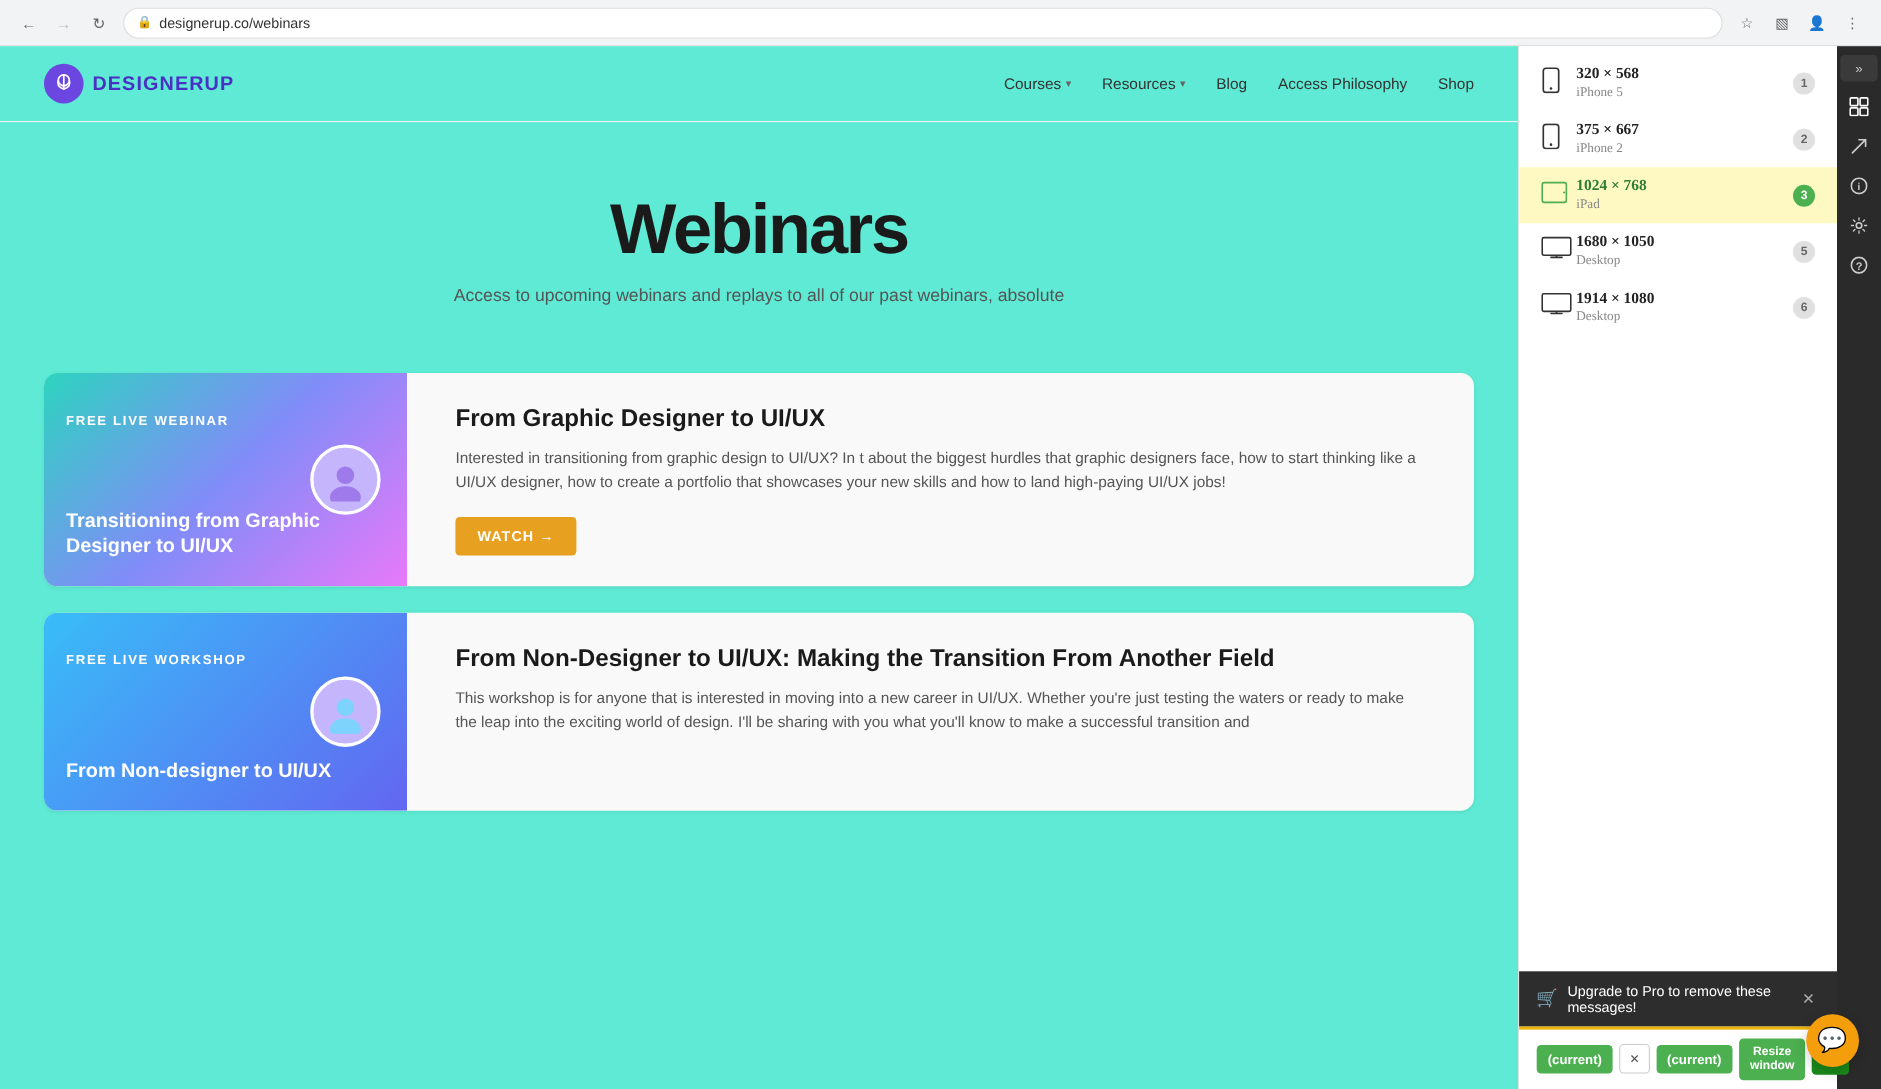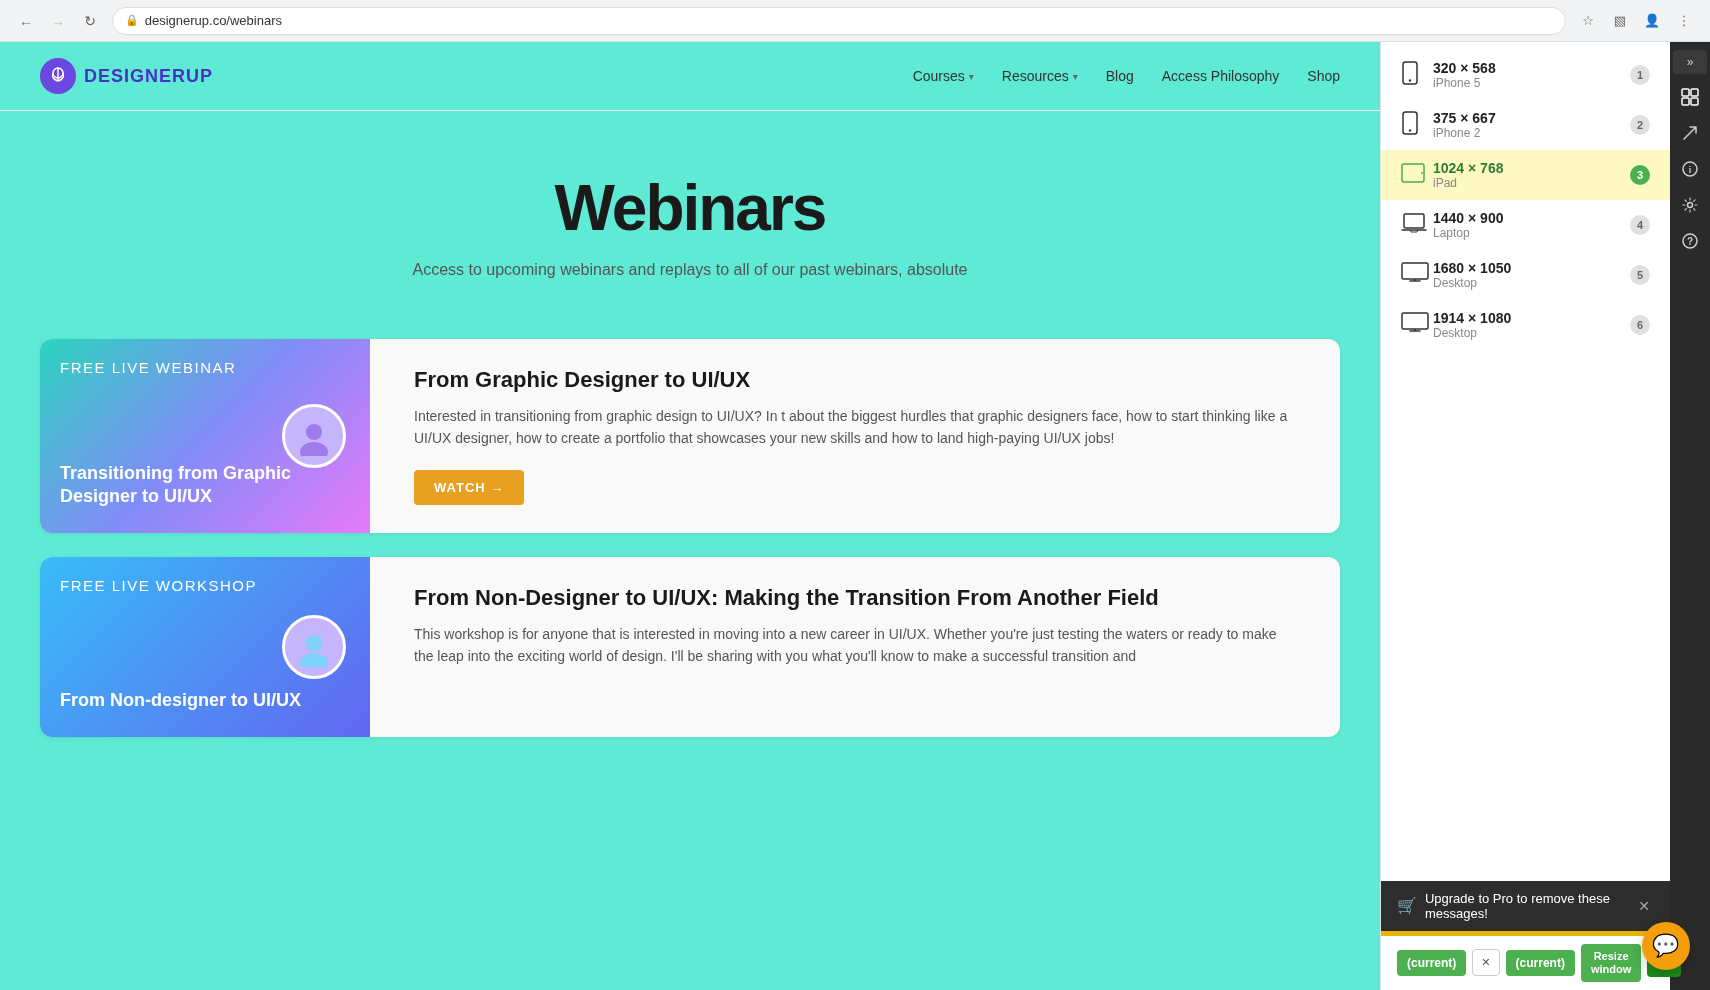--- a/index.html
+++ b/index.html
@@ -152,24 +152,24 @@
       overflow: hidden;
     }
     .webinar-thumbnail-1 {
       background: linear-gradient(135deg, #2dd4bf 0%, #818cf8 50%, #e879f9 100%);
     }
     .webinar-thumbnail-2 {
       background: linear-gradient(135deg, #38bdf8 0%, #6366f1 100%);
     }
     .webinar-badge {
       position: absolute;
-      top: 20px;
+      top: 36px;
       left: 20px;
-      font-size: 15px;
-      font-weight: 400;
+      font-size: 12px;
+      font-weight: 700;
       color: white;
       letter-spacing: 1.5px;
       text-transform: uppercase;
     }
     .webinar-thumb-title {
       position: absolute;
       bottom: 24px;
       left: 20px;
       right: 20px;
       font-size: 18px;
@@ -244,21 +244,21 @@
       position: relative;
     }
     .device-item.active { background: #fef9c3; }
     .device-item-icon {
       width: 32px;
       color: #333;
       font-size: 18px;
       flex-shrink: 0;
     }
     .device-item.active .device-item-icon { color: #4caf50; }
-    .device-item-info { flex: 1; }
+    .device-item-info { flex: 1; font-family: Liberation Serif, serif; }
     .device-item-size {
       font-size: 14px;
       font-weight: 600;
       color: #222;
     }
     .device-item.active .device-item-size { color: #2e7d32; }
     .device-item-name {
       font-size: 12px;
       color: #888;
     }
@@ -301,21 +301,21 @@
       padding: 2px 4px;
     }
 
     
     .resize-controls {
       display: flex;
       align-items: center;
       gap: 6px;
       padding: 8px 16px;
       background: #fff;
-      border-top: 5px solid #eab308;
+      border-top: 3px solid #eab308;
     }
     .resize-current-1 {
       background: #4caf50;
       color: white;
       border: none;
       border-radius: 4px;
       padding: 6px 10px;
       font-size: 12px;
       font-weight: 600;
       cursor: pointer;
@@ -544,34 +544,20 @@
             <circle cx="21" cy="11" r="1" fill="currentColor"></circle>
           </svg>
         </div>
         <div class="device-item-info">
           <div class="device-item-size">1024 × 768</div>
           <div class="device-item-name">iPad</div>
         </div>
         <div class="device-item-num">3</div>
       </div>
 
-      <div class="device-item">
-        <div class="device-item-icon">
-          <svg width="26" height="22" viewBox="0 0 26 22" fill="none">
-            <rect x="3" y="2" width="20" height="14" rx="1.5" stroke="currentColor" stroke-width="1.5" fill="none"></rect>
-            <path d="M1 18h24" stroke="currentColor" stroke-width="1.5" stroke-linecap="round"></path>
-            <path d="M9 18l1 2h6l1-2" stroke="currentColor" stroke-width="1" fill="none"></path>
-          </svg>
-        </div>
-        <div class="device-item-info">
-          <div class="device-item-size">1440 × 900</div>
-          <div class="device-item-name">Laptop</div>
-        </div>
-        <div class="device-item-num">4</div>
-      </div>
 
       <div class="device-item">
         <div class="device-item-icon">
           <svg width="28" height="24" viewBox="0 0 28 24" fill="none">
             <rect x="1" y="2" width="26" height="16" rx="1.5" stroke="currentColor" stroke-width="1.5" fill="none"></rect>
             <path d="M9 20h10" stroke="currentColor" stroke-width="1.5" stroke-linecap="round"></path>
             <path d="M14 18v2" stroke="currentColor" stroke-width="1.5"></path>
           </svg>
         </div>
         <div class="device-item-info">

